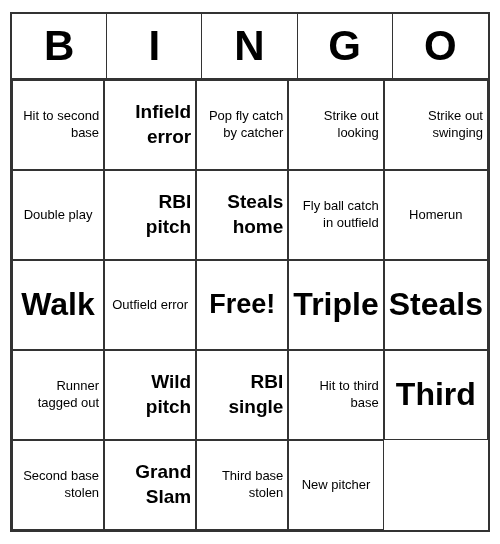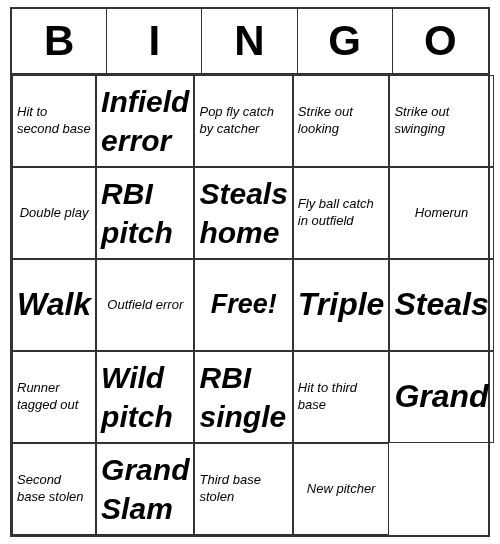--- a/index.html
+++ b/index.html
@@ -34,33 +34,32 @@
     .bingo-grid {
       display: grid;
       grid-template-columns: repeat(5, 1fr);
       grid-template-rows: repeat(5, 1fr);
     }
     .bingo-cell {
       border: 1px solid #333;
       display: flex;
       align-items: center;
       justify-content: center;
-      text-align: left;
+      text-align: right;
       padding: 6px 4px;
       min-height: 90px;
       font-size: 13px;
       line-height: 1.3;
-      font-style: italic;
     }
     .bingo-cell.large-text {
       font-size: 32px;
       font-weight: bold;
     }
     .bingo-cell.medium-text {
-      font-size: 30px;
+      font-size: 19px;
       font-weight: bold;
     }
     .bingo-cell.free {
       font-size: 27px;
       font-weight: bold;
     }
   </style>
 </head>
 <body>
 
@@ -85,19 +84,19 @@
       <div class="bingo-cell">Homerun</div>
       <div class="bingo-cell large-text">Walk</div>
       <div class="bingo-cell">Outfield error</div>
       <div class="bingo-cell free">Free!</div>
       <div class="bingo-cell large-text">Triple</div>
       <div class="bingo-cell large-text">Steals</div>
       <div class="bingo-cell">Runner tagged out</div>
       <div class="bingo-cell medium-text">Wild pitch</div>
       <div class="bingo-cell medium-text">RBI single</div>
       <div class="bingo-cell">Hit to third base</div>
-      <div class="bingo-cell large-text">Grand</div>
+      <div class="bingo-cell large-text">Third</div>
       <div class="bingo-cell">Second base stolen</div>
       <div class="bingo-cell medium-text">Grand Slam</div>
       <div class="bingo-cell">Third base stolen</div>
       <div class="bingo-cell">New pitcher</div>
     </div>
 </div>
 
 </body></html>

